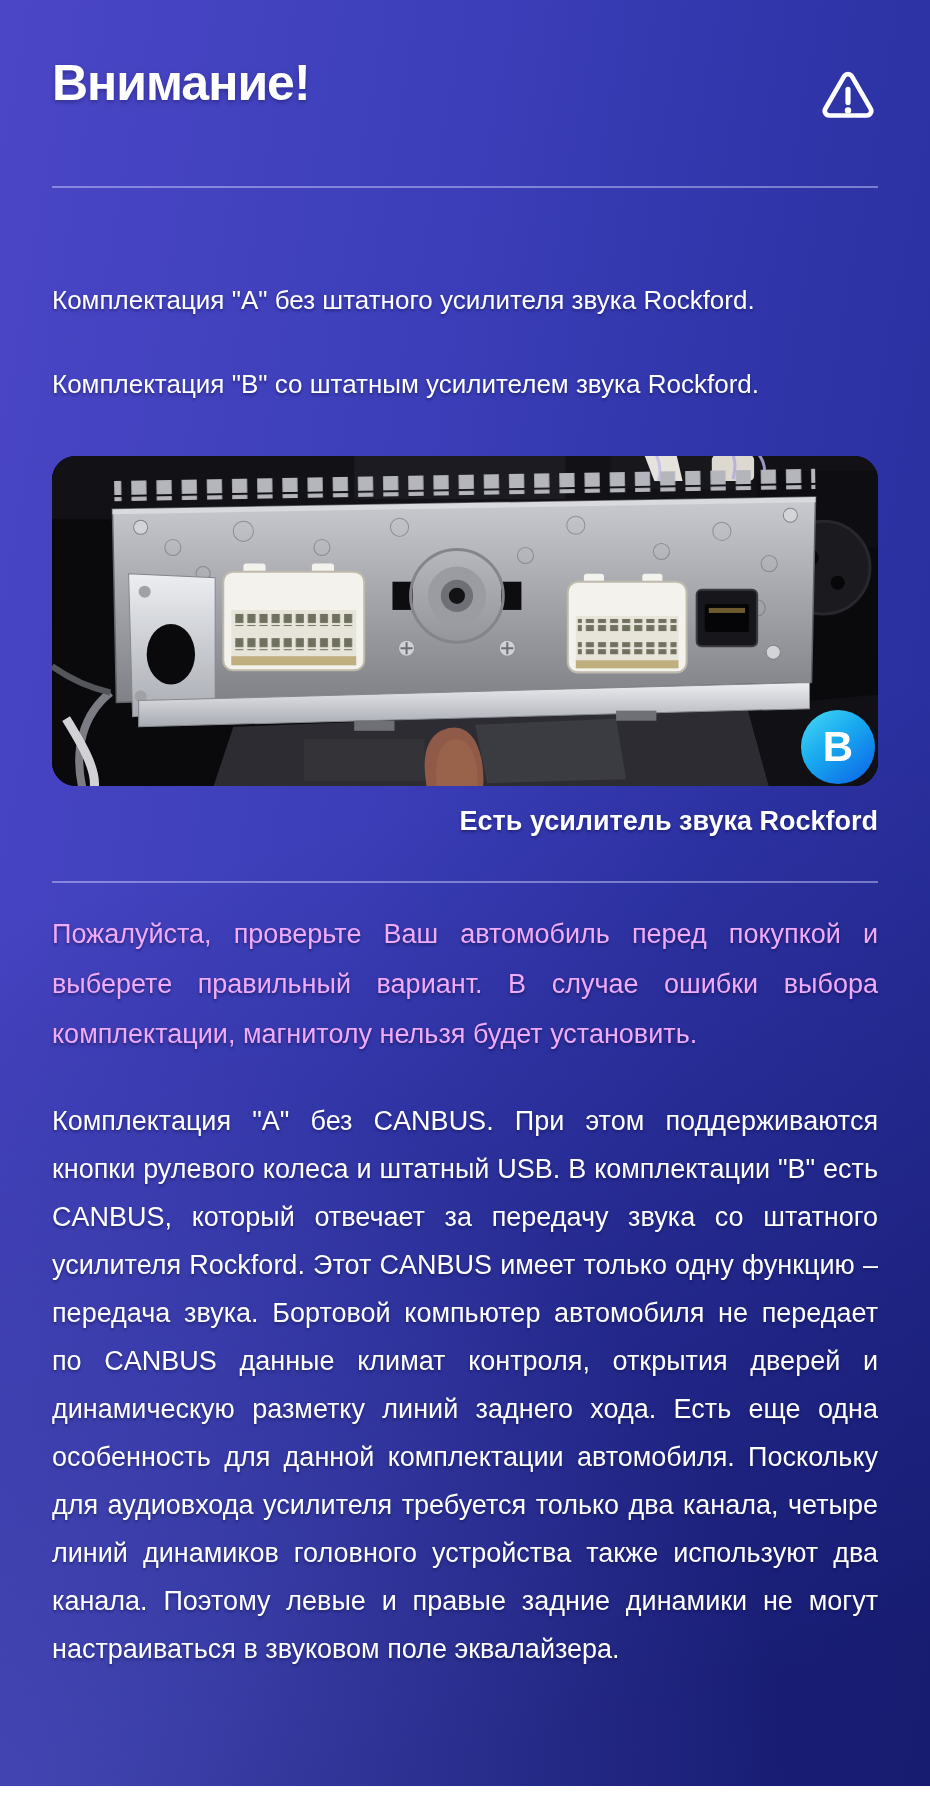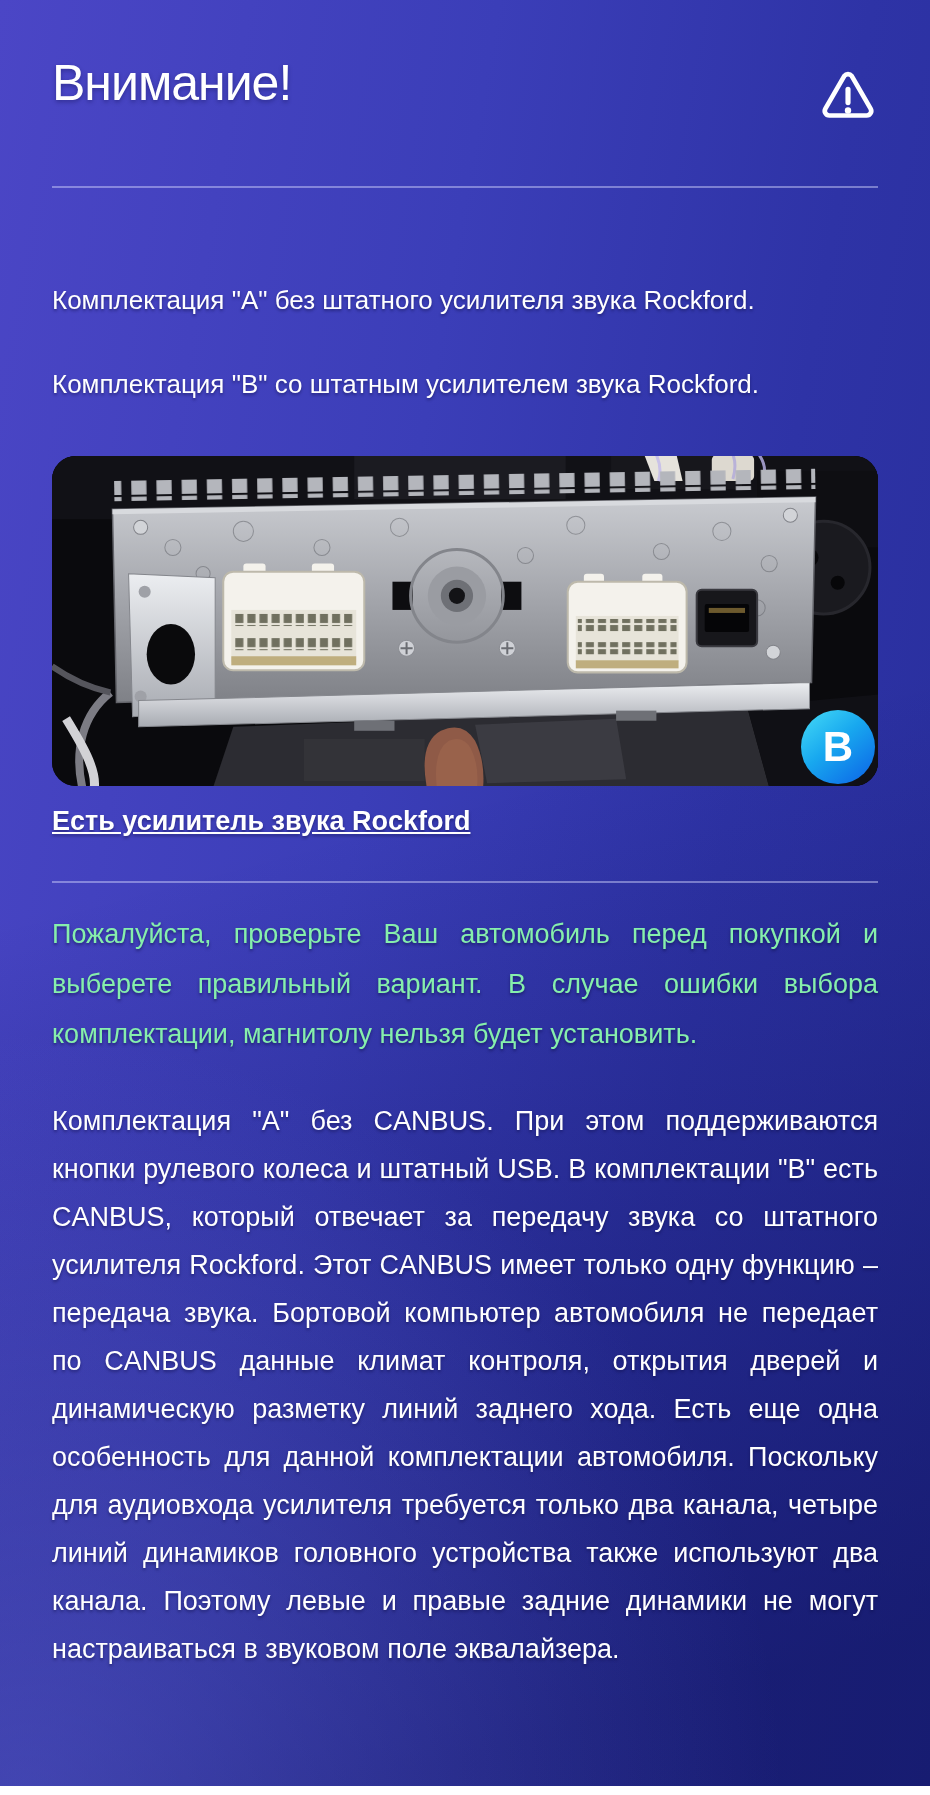--- a/index.html
+++ b/index.html
@@ -16,21 +16,21 @@
       linear-gradient(165deg, rgba(10,14,80,0) 45%, rgba(10,14,80,0.55) 92%),
       linear-gradient(100deg, #4b46c6 0%, #3b3eb8 40%, #2e33a6 70%, #272d9a 100%);
   }
   .page { position: relative; width: 930px; height: 1795px; padding: 0 52px; }
 
   .header {
     padding-top: 54px;
     display: flex; justify-content: space-between; align-items: flex-start;
   }
   .title {
-    font-size: 50px; font-weight: normal; letter-spacing: -1px;
+    font-size: 50px; font-weight: bold; letter-spacing: -1px;
     text-shadow: 0 2px 4px rgba(10,10,60,0.35);
   }
   .warn-icon { width: 60px; height: 60px; margin-top: 12px; flex: 0 0 auto; }
 
   .divider {
     border: none; height: 2px;
     background: rgba(215,218,255,0.45);
   }
   .divider-top { margin-top: 60px; }
   .divider-mid { margin-top: 44px; }
@@ -56,29 +56,28 @@
   .photo svg { display: block; width: 100%; height: 100%; }
   .badge {
     position: absolute; right: 3px; bottom: 2px;
     width: 74px; height: 74px; border-radius: 50%;
     background: linear-gradient(140deg, #46dcf6 0%, #18a8ef 45%, #0b61e6 100%);
     display: flex; align-items: center; justify-content: center;
     font-size: 42px; font-weight: bold; color: #ffffff;
   }
   figcaption {
     margin-top: 20px;
-    text-align: left;
+    text-align: right;
     font-size: 27px; font-weight: bold;
     text-shadow: 0 2px 3px rgba(10,10,60,0.45);
-    text-decoration: underline;
   }
 
   .note-cyan {
     margin-top: 26px;
-    color: #86efac;
+    color: #f0abfc;
     font-size: 27px; line-height: 50px;
     text-align: justify; text-align-last: left;
     text-shadow: 0 2px 3px rgba(10,10,60,0.5);
   }
   .details {
     margin-top: 38px;
     font-size: 27px; line-height: 48px;
     text-align: justify; text-align-last: left;
     text-shadow: 0 2px 3px rgba(10,10,60,0.45);
   }

